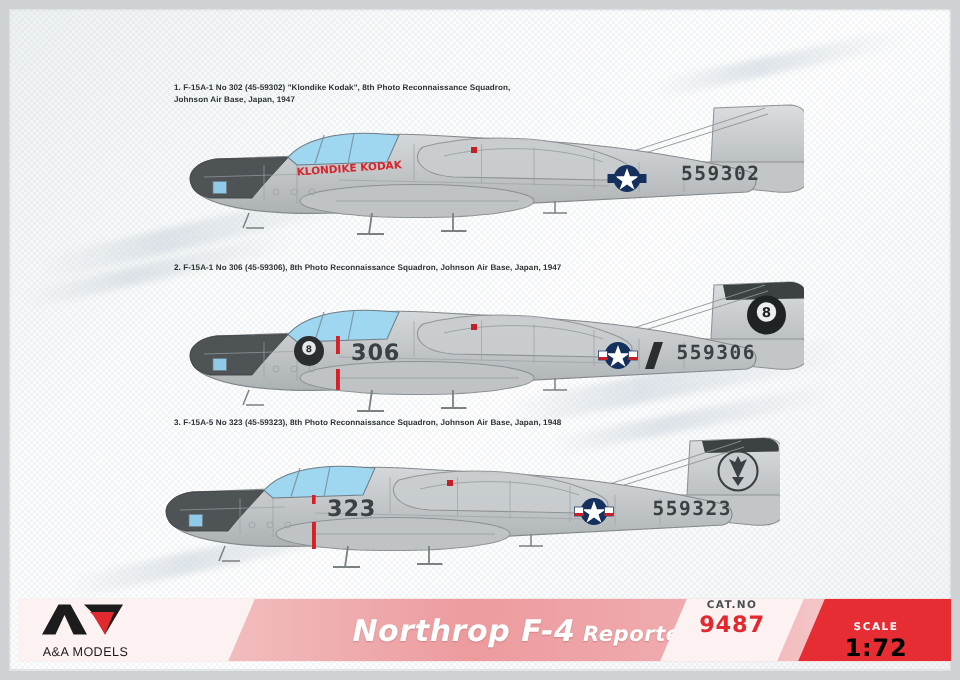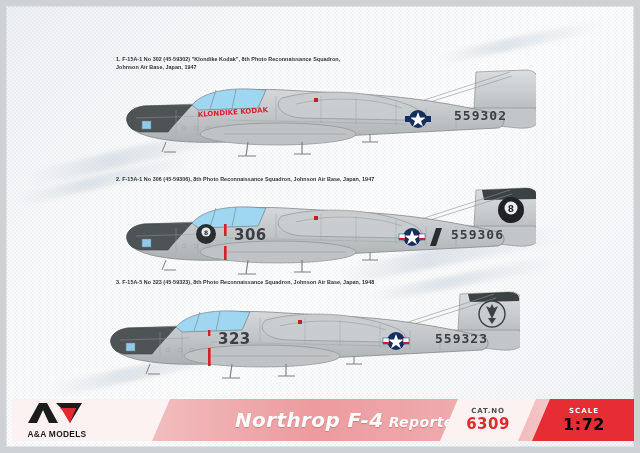--- a/index.html
+++ b/index.html
@@ -80,21 +80,21 @@
   }
   .logo-wrap{
     position:absolute;left:0;top:0;height:42px;width:176px;
     background:#fdf2f2;
     clip-path:polygon(0 0, 158px 0, 140px 42px, 0 42px);
     display:flex;align-items:center;justify-content:flex-start;
   }
   .logo{margin-left:14px;display:flex;flex-direction:column;align-items:center;}
   .logo svg{display:block;}
   .logo-text{
-    font-size:8.4px;font-weight:bold;color:#1b1b1b;letter-spacing:.3px;margin-top:5px;
+    font-size:8.4px;font-weight:normal;color:#1b1b1b;letter-spacing:.3px;margin-top:5px;
     font-family:"Liberation Sans", sans-serif;
   }
   .title-wrap{
     position:absolute;left:176px;top:0;height:42px;width:320px;
     display:flex;align-items:center;justify-content:center;
   }
   .title{
     color:#ffffff;font-size:20px;letter-spacing:.4px;
     font-family:"DejaVu Sans", sans-serif;
     font-style:italic;font-weight:bold;
@@ -102,35 +102,35 @@
     white-space:nowrap;
   }
   .title .sub{
     font-size:14px;font-weight:bold;font-style:italic;margin-left:5px;
     font-family:"DejaVu Sans", sans-serif;
   }
   .catno-wrap{
     position:absolute;right:104px;top:0;height:42px;width:96px;
     background:#fdf2f2;
     clip-path:polygon(18px 0, 96px 0, 78px 42px, 0 42px);
-    display:flex;flex-direction:column;align-items:center;justify-content:center;
+    display:flex;flex-direction:column;align-items:center;justify-content:flex-start;
   }
   .catno-label{
     font-size:7px;font-weight:bold;color:#4a4f52;letter-spacing:.9px;
     font-family:"DejaVu Sans", sans-serif;
   }
   .catno-val{
     font-size:15px;font-weight:bold;color:#e2292e;letter-spacing:.5px;margin-top:0px;
     font-family:"DejaVu Sans", sans-serif;
   }
   .scale-wrap{
     position:absolute;right:0;top:0;height:42px;width:112px;
     background:#e62d33;
     clip-path:polygon(22px 0, 112px 0, 112px 42px, 4px 42px);
-    display:flex;flex-direction:column;align-items:center;justify-content:center;
+    display:flex;flex-direction:column;align-items:center;justify-content:flex-end;
   }
   .scale-label{
     font-size:7px;font-weight:bold;color:#ffffff;letter-spacing:1px;
     font-family:"DejaVu Sans", sans-serif;
   }
   .scale-val{
     font-size:16px;font-weight:bold;color:#000000;letter-spacing:.5px;
     font-family:"DejaVu Sans", sans-serif;
   }
 </style>
@@ -412,21 +412,21 @@
       </div>
 
       <div class="title-wrap">
         <div class="title">
           <span>Northrop F-4</span><span class="sub">Reporter</span>
         </div>
       </div>
 
       <div class="catno-wrap">
         <div class="catno-label">CAT.NO</div>
-        <div class="catno-val">6309</div>
+        <div class="catno-val">9487</div>
       </div>
 
       <div class="scale-wrap">
         <div class="scale-label">SCALE</div>
         <div class="scale-val">1:72</div>
       </div>
     </div>
 
   </div>
 </div>

